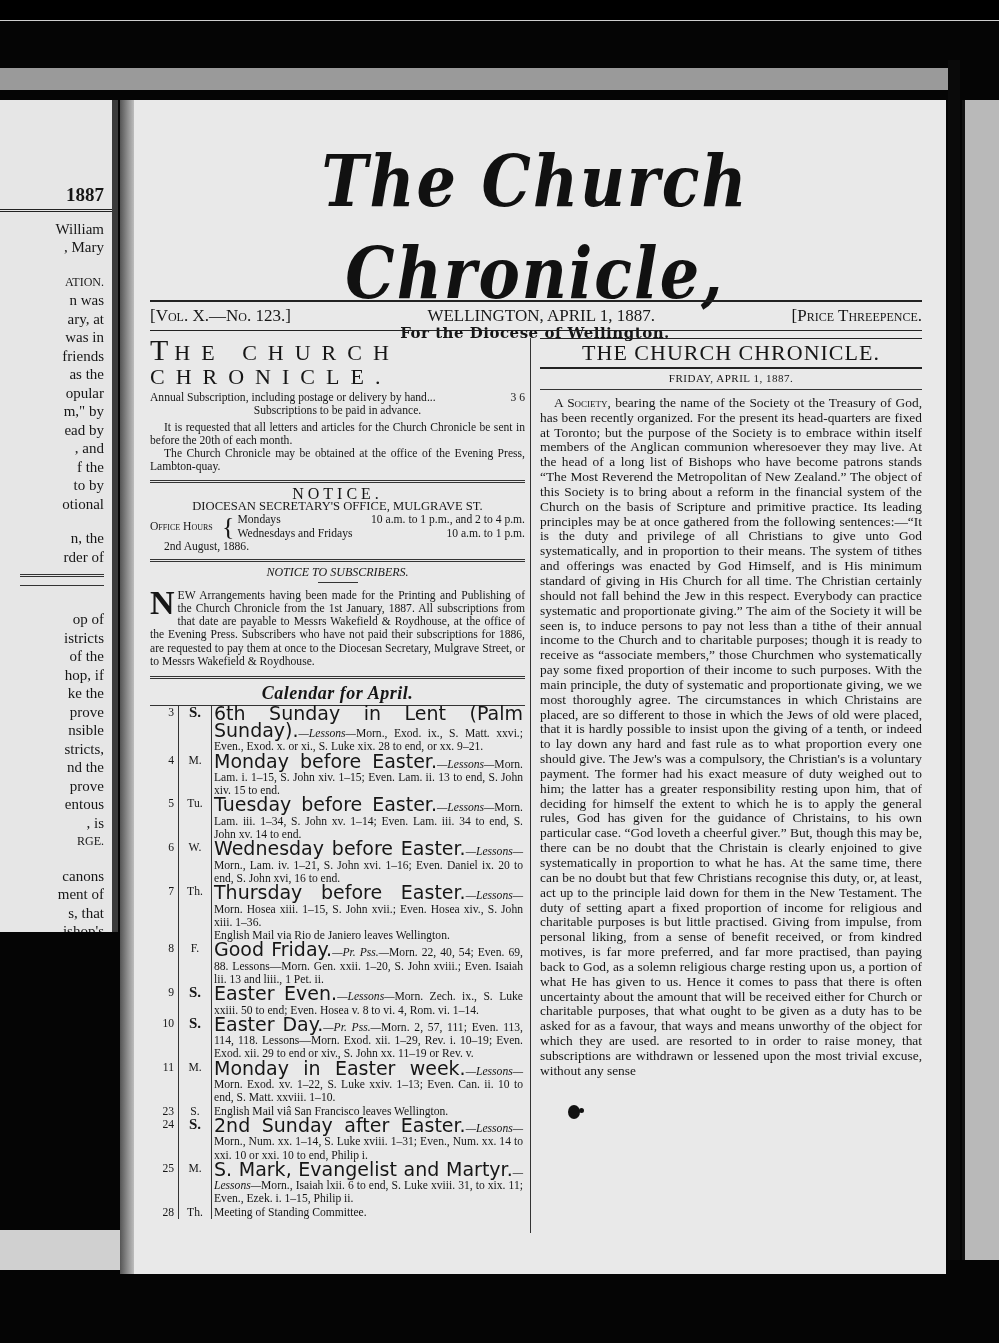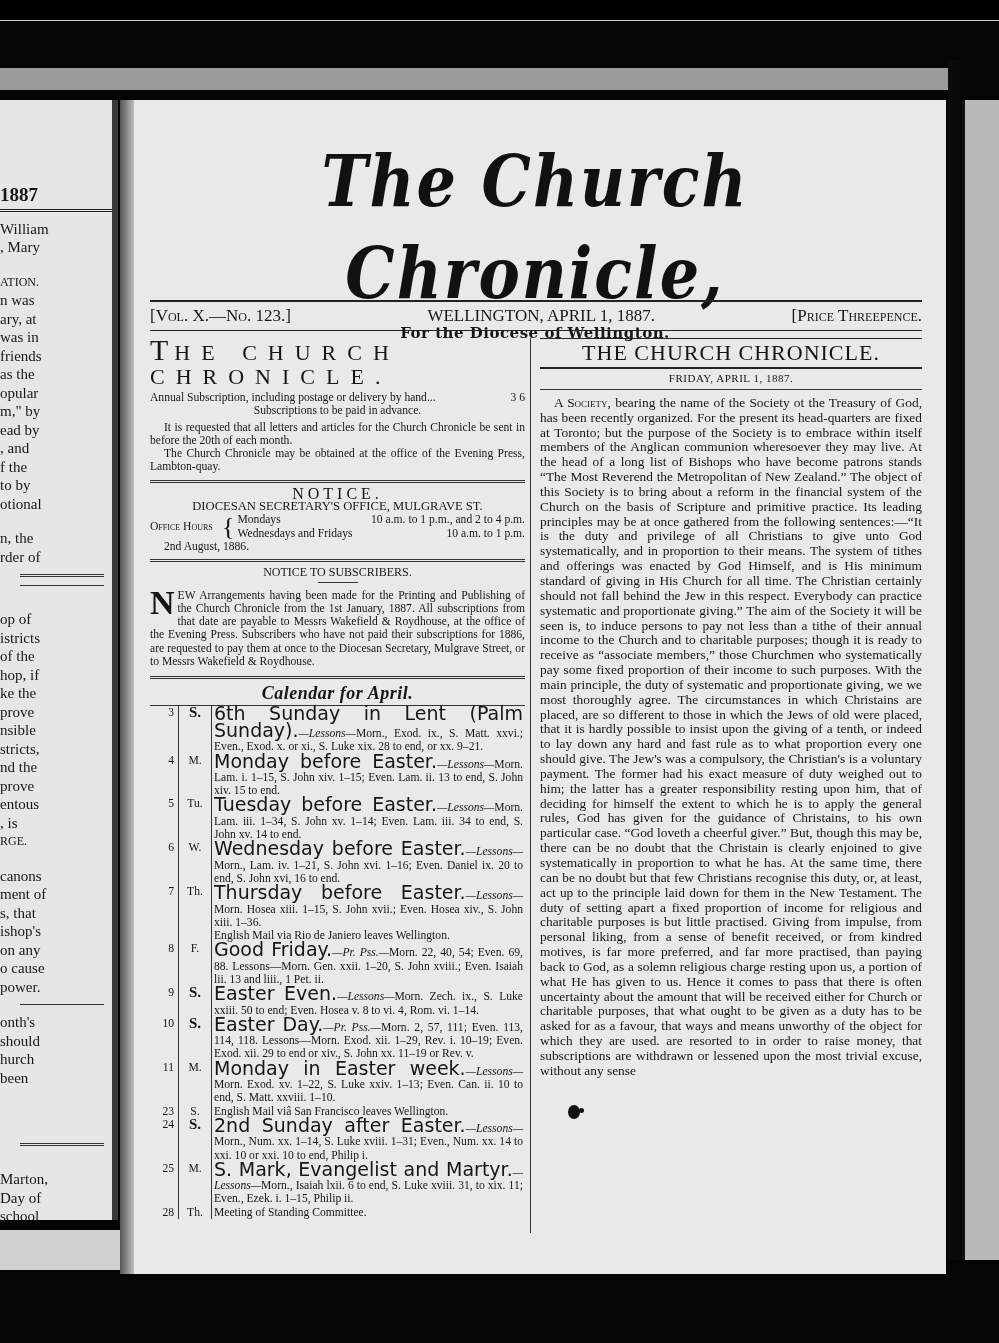--- a/index.html
+++ b/index.html
@@ -3,23 +3,23 @@
 <meta charset="utf-8">
 <style>
   html, body { margin:0; padding:0; }
   body {
     width:999px; height:1343px; background:#050505; position:relative; overflow:hidden;
     font-family:"DejaVu Serif", serif; color:#161616;
   }
   .strip-top { position:absolute; left:0; top:0; width:999px; height:20px; background:#000; border-bottom:1px solid #cfcfcf; }
   .strip-bar { position:absolute; left:0; top:68px; width:960px; height:22px; background:#9a9a9a; }
   .left-page {
-    position:absolute; left:0; top:100px; width:112px; height:1120px;
+    position:absolute; left:0; top:100px; width:112px; height:832px;
     background:#e6e6e6; border-right:6px solid #3a3a3a;
-    font-family:"Liberation Serif", serif; font-size:15px; line-height:18.5px; 
+    font-family:"Liberation Serif", serif; font-size:15px; line-height:18.5px; text-align:right;
     overflow:hidden;
   }
   .left-page .frag { padding-right:8px; white-space:nowrap; }
   .left-page .year { font-size:19px; font-weight:bold; margin-top:86px; margin-bottom:8px; border-bottom:3px double #222; padding-bottom:4px; }
   .left-page .gap { height:16px; }
   .left-page .rule { border-top:1px solid #333; margin:8px 8px 8px 20px; }
   .main-page {
     position:absolute; left:120px; top:100px; width:826px; height:1174px;
     background:#e9e9e9;
   }
@@ -54,21 +54,21 @@
   .center { text-align:center; }
   .indent { text-indent:14px; text-align:justify; }
   .dbl { border-top:3px double #333; margin:6px 0 4px 0; }
   .notice-title { text-align:center; letter-spacing:4px; font-size:16px; }
   .notice-sub { text-align:center; font-size:12.6px; }
   .hours { display:flex; align-items:center; }
   .hours .lbl { font-variant:small-caps; width:72px; }
   .hours .brace { font-size:26px; line-height:26px; margin-right:3px; }
   .hours .rows { flex:1; }
   .hours .row { display:flex; justify-content:space-between; }
-  .subs-title { text-align:center; font-size:12px; margin-top:4px; }
+  .subs-title { text-align:center; font-size:12px; margin-top:4px;font-style:italic; }
   .short-rule { width:40px; border-top:1px solid #333; margin:2px auto 6px auto; }
   .dropcap-para { text-align:justify; }
   .dropcap { float:left; font-size:34px; line-height:28px; margin-right:3px; font-weight:bold; }
   .cal-title { text-align:center; font-size:18px; font-weight:bold; margin:8px 0 4px 0; font-style:italic; letter-spacing:0.5px; }
   .cal { width:100%; border-collapse:collapse; border-top:1px solid #333; }
   .cal td { vertical-align:top; padding:0 2px; }
   .cal td.d { width:22px; text-align:right; padding-right:4px; }
   .cal td.w { width:28px; border-left:1px solid #333; border-right:1px solid #333; text-align:center; }
   .cal td.t { text-align:justify; }
   .cal .ev { font-family:"DejaVu Sans", sans-serif; font-size:19px; line-height:15px; }

